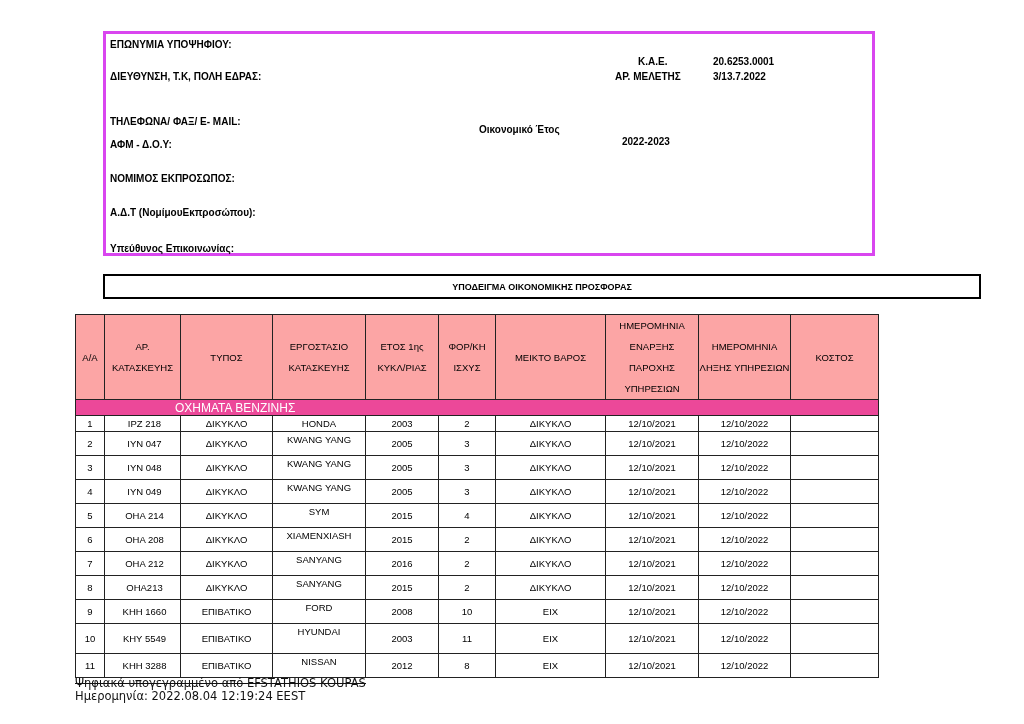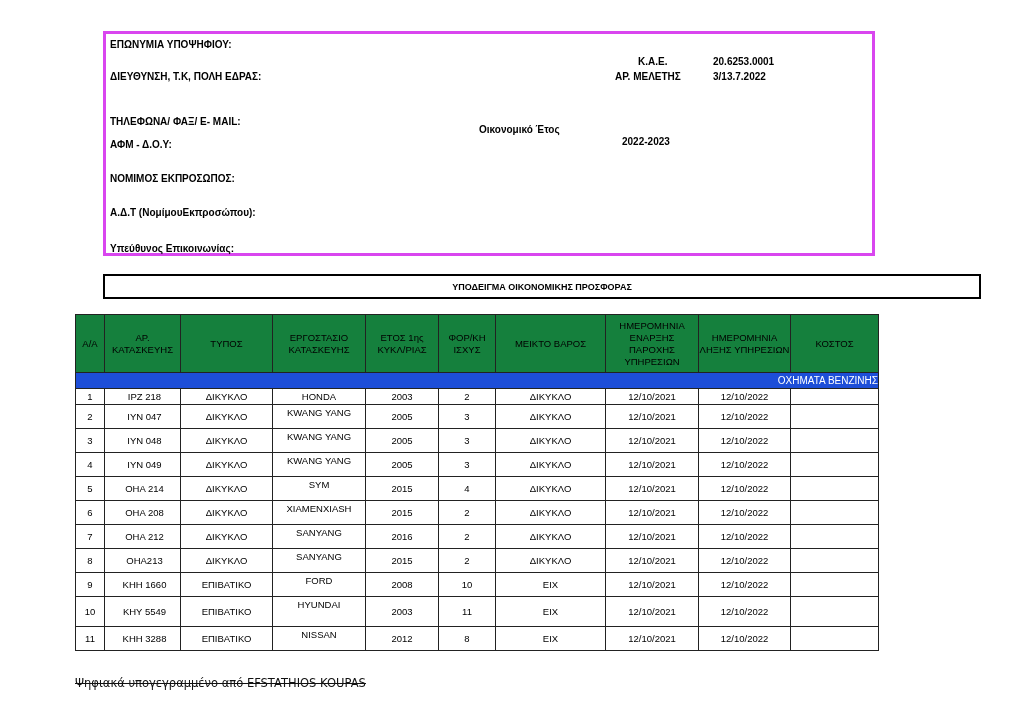--- a/index.html
+++ b/index.html
@@ -12,22 +12,22 @@
   .hval { position:absolute; font-size:10px; font-weight:bold; white-space:nowrap; }
 
   #title-box { position:absolute; left:103px; top:274px; width:878px; height:25px;
                border:2px solid #000; box-sizing:border-box;
                display:flex; align-items:center; justify-content:center;
                font-size:9px; font-weight:bold; }
 
   table#offer { position:absolute; left:75px; top:314px; border-collapse:collapse;
                 table-layout:fixed; font-size:9.5px; }
   #offer th, #offer td { border:1.5px solid #222; padding:0; text-align:center; }
-  #offer thead th { background:#15803d; font-weight:normal; height:57px; line-height:12px; font-size:9.5px; }
-  #offer tr.section td { background:#1d4ed8; color:#fff; height:15px; font-size:10px; text-align:right; }
+  #offer thead th { background:#fca5a5; font-weight:normal; height:57px; line-height:21px; font-size:9.5px; }
+  #offer tr.section td { background:#ec4899; color:#fff; height:15px; font-size:12px; text-align:left; }
   #offer tr.section td span { display:inline-block; margin-left:99px; }
   #offer tbody td { background:#fff; }
   #offer tbody td.plate { text-align:center; padding-left:4px; }
   #offer tbody td.mfr { vertical-align:top; padding-top:2px; }
   #offer tbody tr.r1 td.mfr { vertical-align:middle; padding-top:0; }
 
   #signature { position:absolute; left:75px; top:677px; font-family:"DejaVu Sans", sans-serif;
                font-size:11.5px; line-height:13px; color:#111; }
   #sig-line1 { position:relative; }
   #sig-line1 .strike { position:absolute; left:0; right:0; top:6px; height:1px; background:#111; }
@@ -215,13 +215,14 @@
         <td>ΕΙΧ</td>
         <td>12/10/2021</td>
         <td>12/10/2022</td>
         <td></td>
       </tr>
     </tbody>
 </table>
 
 <div id="signature">
   <div id="sig-line1"><span>Ψηφιακά υπογεγραμμένο από EFSTATHIOS KOUPAS</span><div class="strike"></div></div>
+  <div>Ημερομηνία: 2022.08.04 12:19:24 EEST</div>
 </div>
 
 </body></html>

